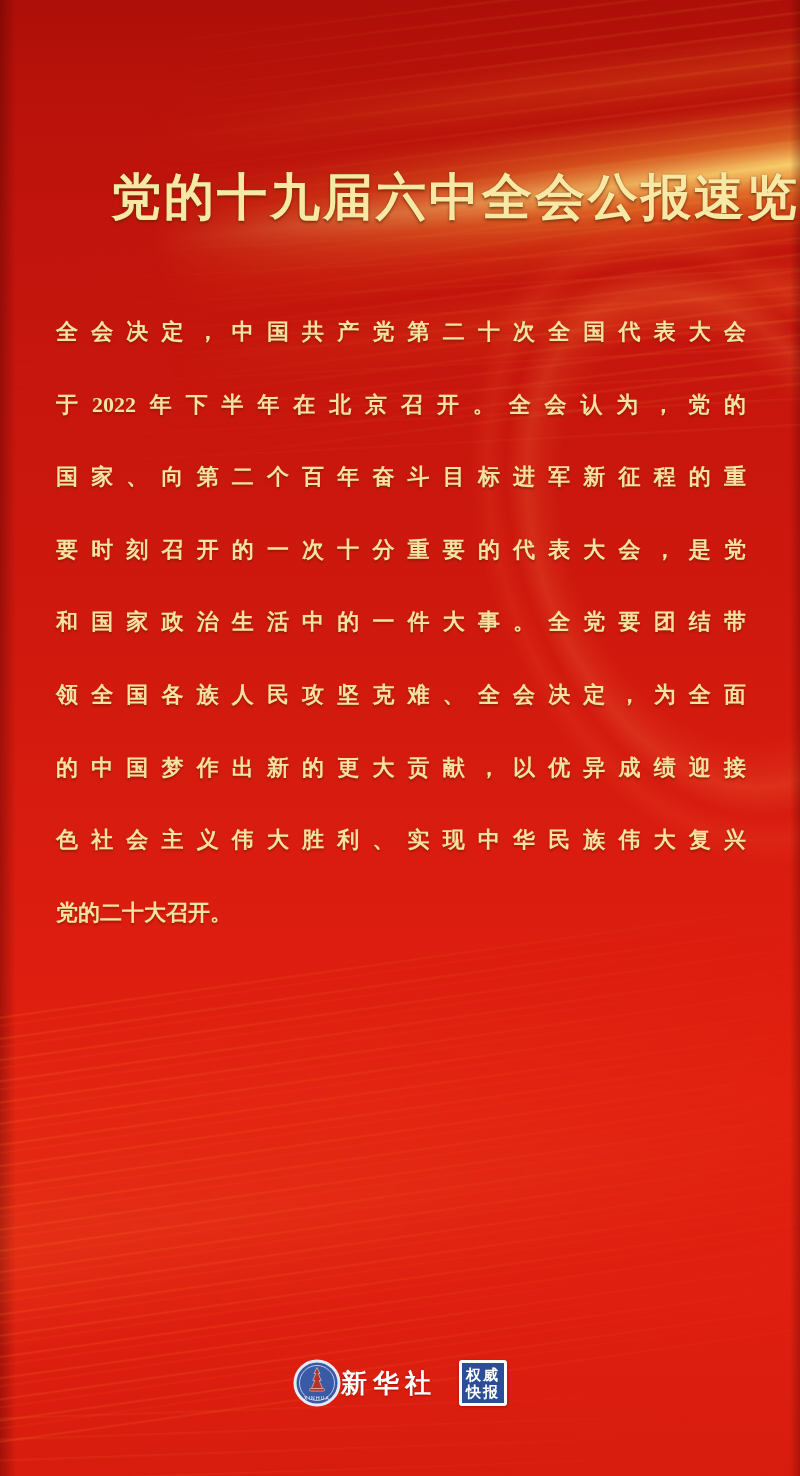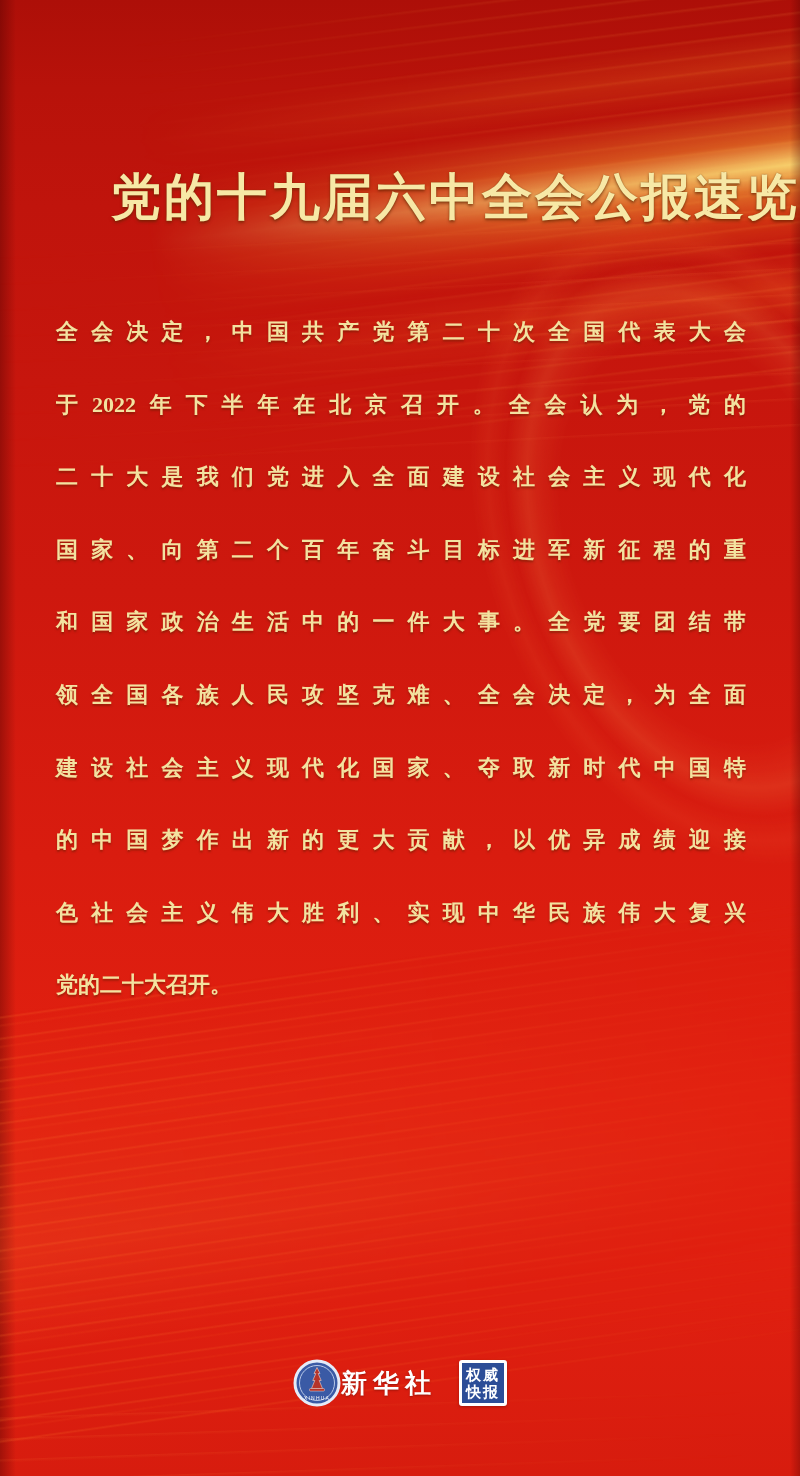--- a/index.html
+++ b/index.html
@@ -151,25 +151,24 @@
   <div class="layer streaks-topright"></div>
   <div class="layer fan-bottomleft"></div>
   <div class="layer streaks-bottom"></div>
   <div class="layer edge-right"></div>
 
   <h1 class="title">党的十九届六中全会公报速览</h1>
 
   <div class="body-text">
       <div class="body-line">全会决定，中国共产党第二十次全国代表大会</div>
       <div class="body-line">于2022年下半年在北京召开。全会认为，党的</div>
-      <div class="body-line">二十大是我们党进入全面建设社会主义现代化</div>
       <div class="body-line">国家、向第二个百年奋斗目标进军新征程的重</div>
+      <div class="body-line">要时刻召开的一次十分重要的代表大会，是党</div>
       <div class="body-line">和国家政治生活中的一件大事。全党要团结带</div>
       <div class="body-line">领全国各族人民攻坚克难、全会决定，为全面</div>
-      <div class="body-line">建设社会主义现代化国家、夺取新时代中国特</div>
       <div class="body-line">的中国梦作出新的更大贡献，以优异成绩迎接</div>
       <div class="body-line">色社会主义伟大胜利、实现中华民族伟大复兴</div>
       <div class="body-line">党的二十大召开。</div>
     </div>
 
   <div class="footer">
     <svg class="xinhua-logo" viewBox="0 0 48 48" xmlns="http://www.w3.org/2000/svg" aria-hidden="true">
       <circle cx="24" cy="24" r="22" fill="#3a5aa5" stroke="#e4ebf8" stroke-width="3"></circle>
       <circle cx="24" cy="24" r="17.5" fill="none" stroke="#b9c9e8" stroke-width="1"></circle>
       <path d="M24 8.5 L27 14.5 L25.2 14.5 L28.2 21.5 L26.2 21.5 L29.5 29.5 L18.5 29.5 L21.8 21.5 L19.8 21.5 L22.8 14.5 L21 14.5 Z" fill="#b5342a" stroke="#f0d9d0" stroke-width=".6"></path>

